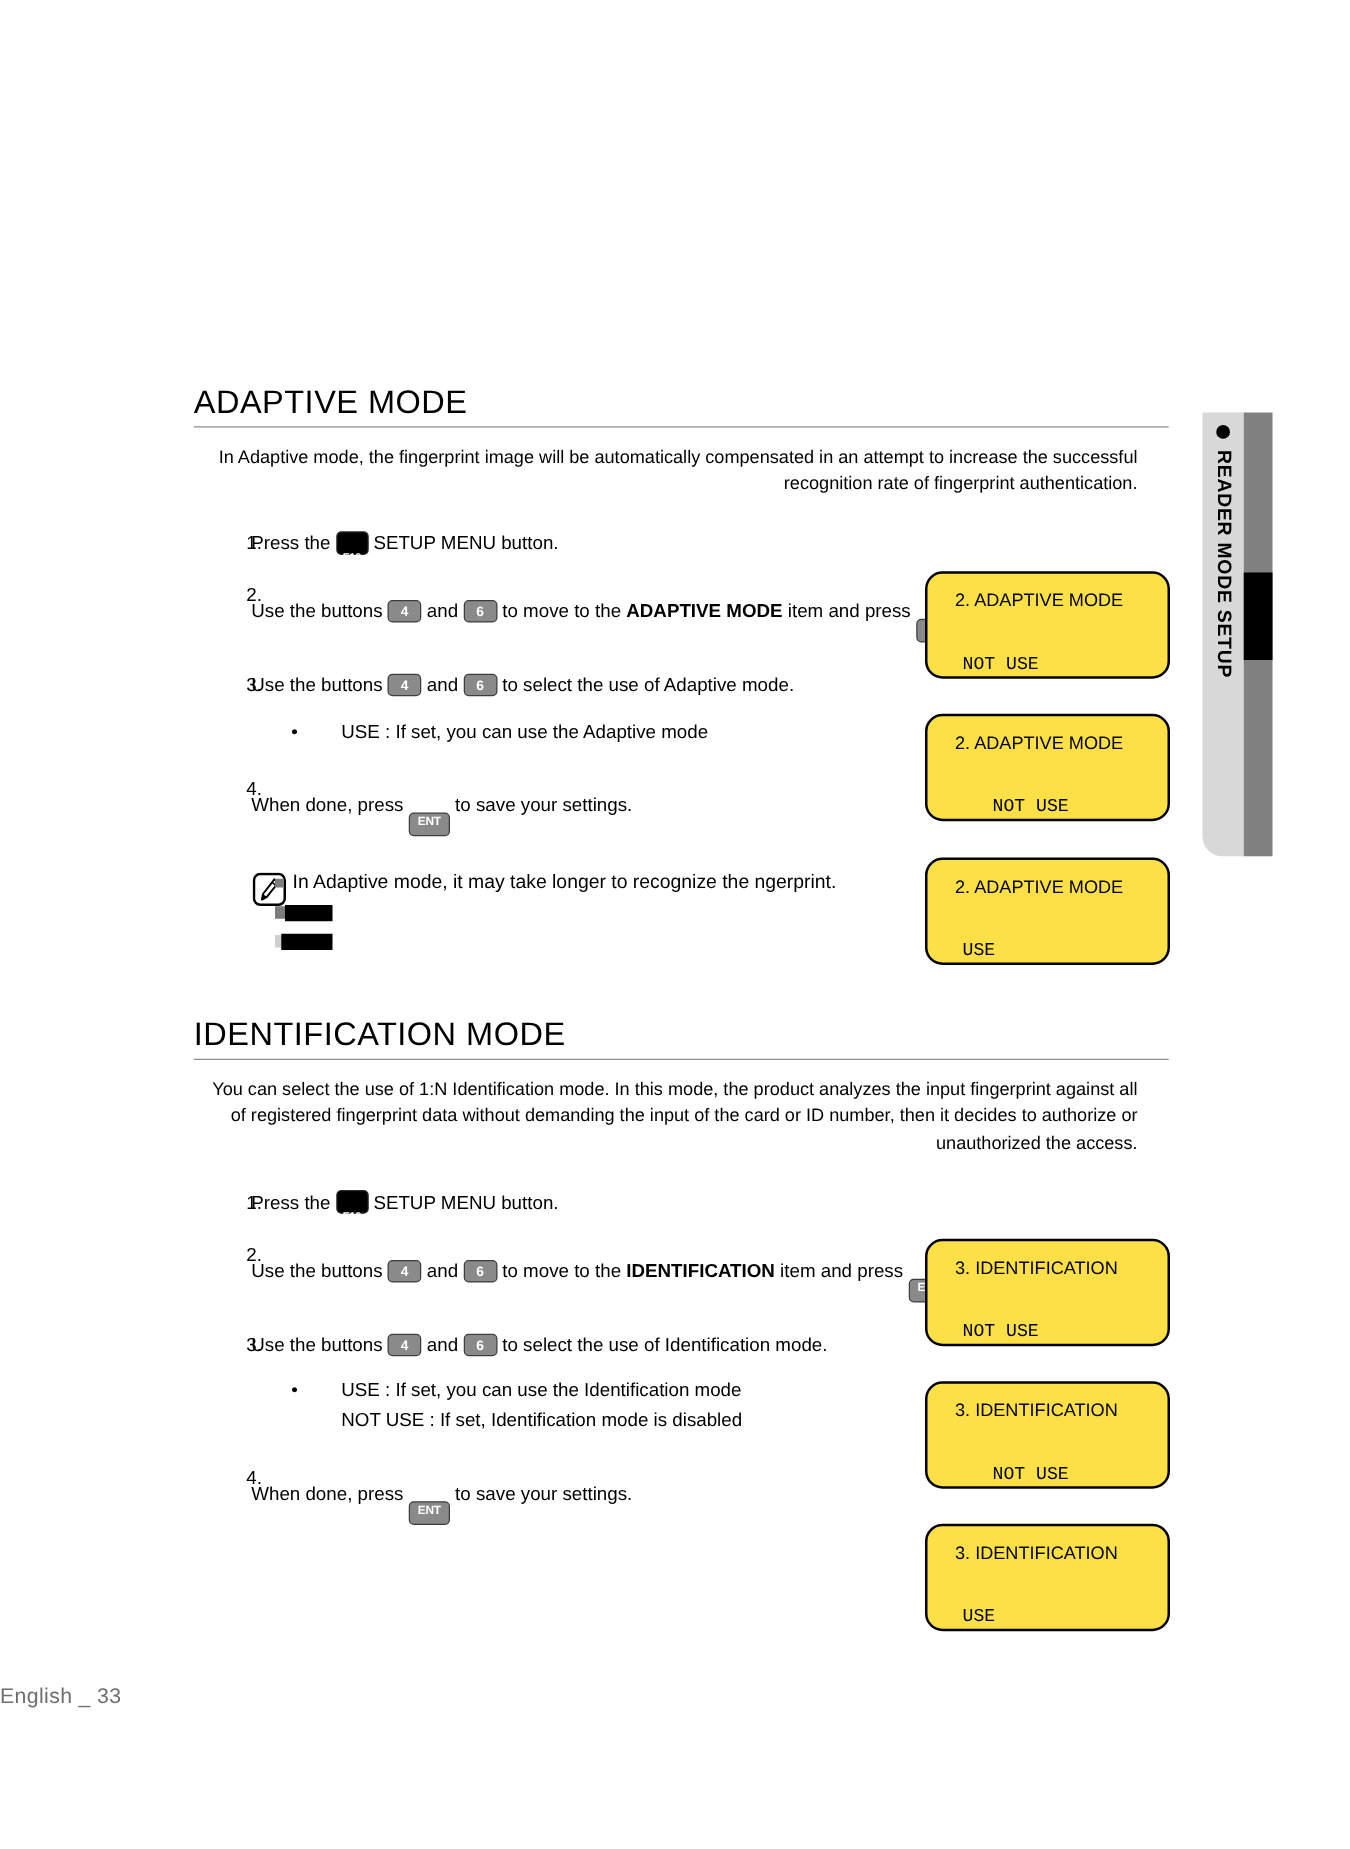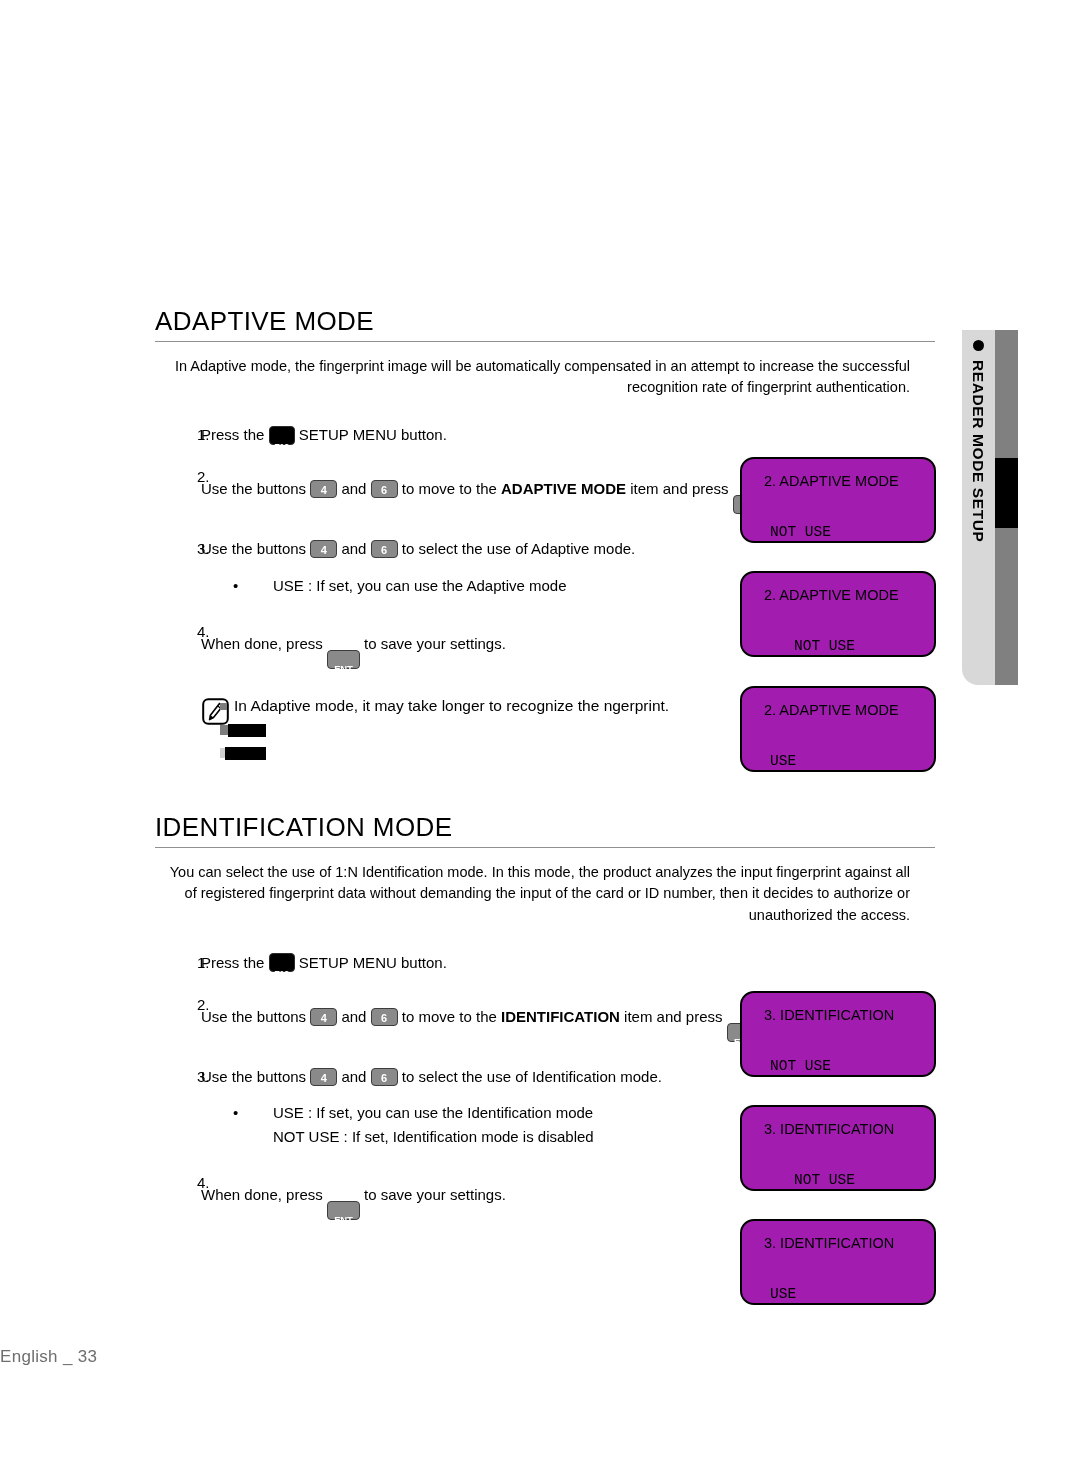--- a/index.html
+++ b/index.html
@@ -184,21 +184,21 @@
     height: 18px;
     font-size: 11px;
     padding-top: 3.5px;
   }
   .key-ent {
     background: #8a8a8a;
     border: 1.5px solid #3d3d3d;
     width: 33px;
     height: 19px;
     font-size: 9.5px;
-    padding-top: 13px;
+    padding-top: 2px;
     letter-spacing: -0.2px;
     margin-top: 31px;
   }
 
   
   .note {
     position: relative;
     margin-top: 26px;
     padding-left: 65px;
     min-height: 62px;
@@ -256,21 +256,21 @@
     width: 41px;
   }
 
   
   .lcd {
     position: absolute;
     width: 196px;
     height: 86px;
     border: 2.5px solid #000;
     border-radius: 14px;
-    background: #a21caf;
+    background: #fde047;
     box-sizing: border-box;
     padding: 13px 12px 0 0;
   }
   .lcd-line {
     font-size: 14.5px;
     line-height: 1.25;
     color: #000;
     white-space: nowrap;
   }
   .lcd-line.title { padding-left: 22px; }

